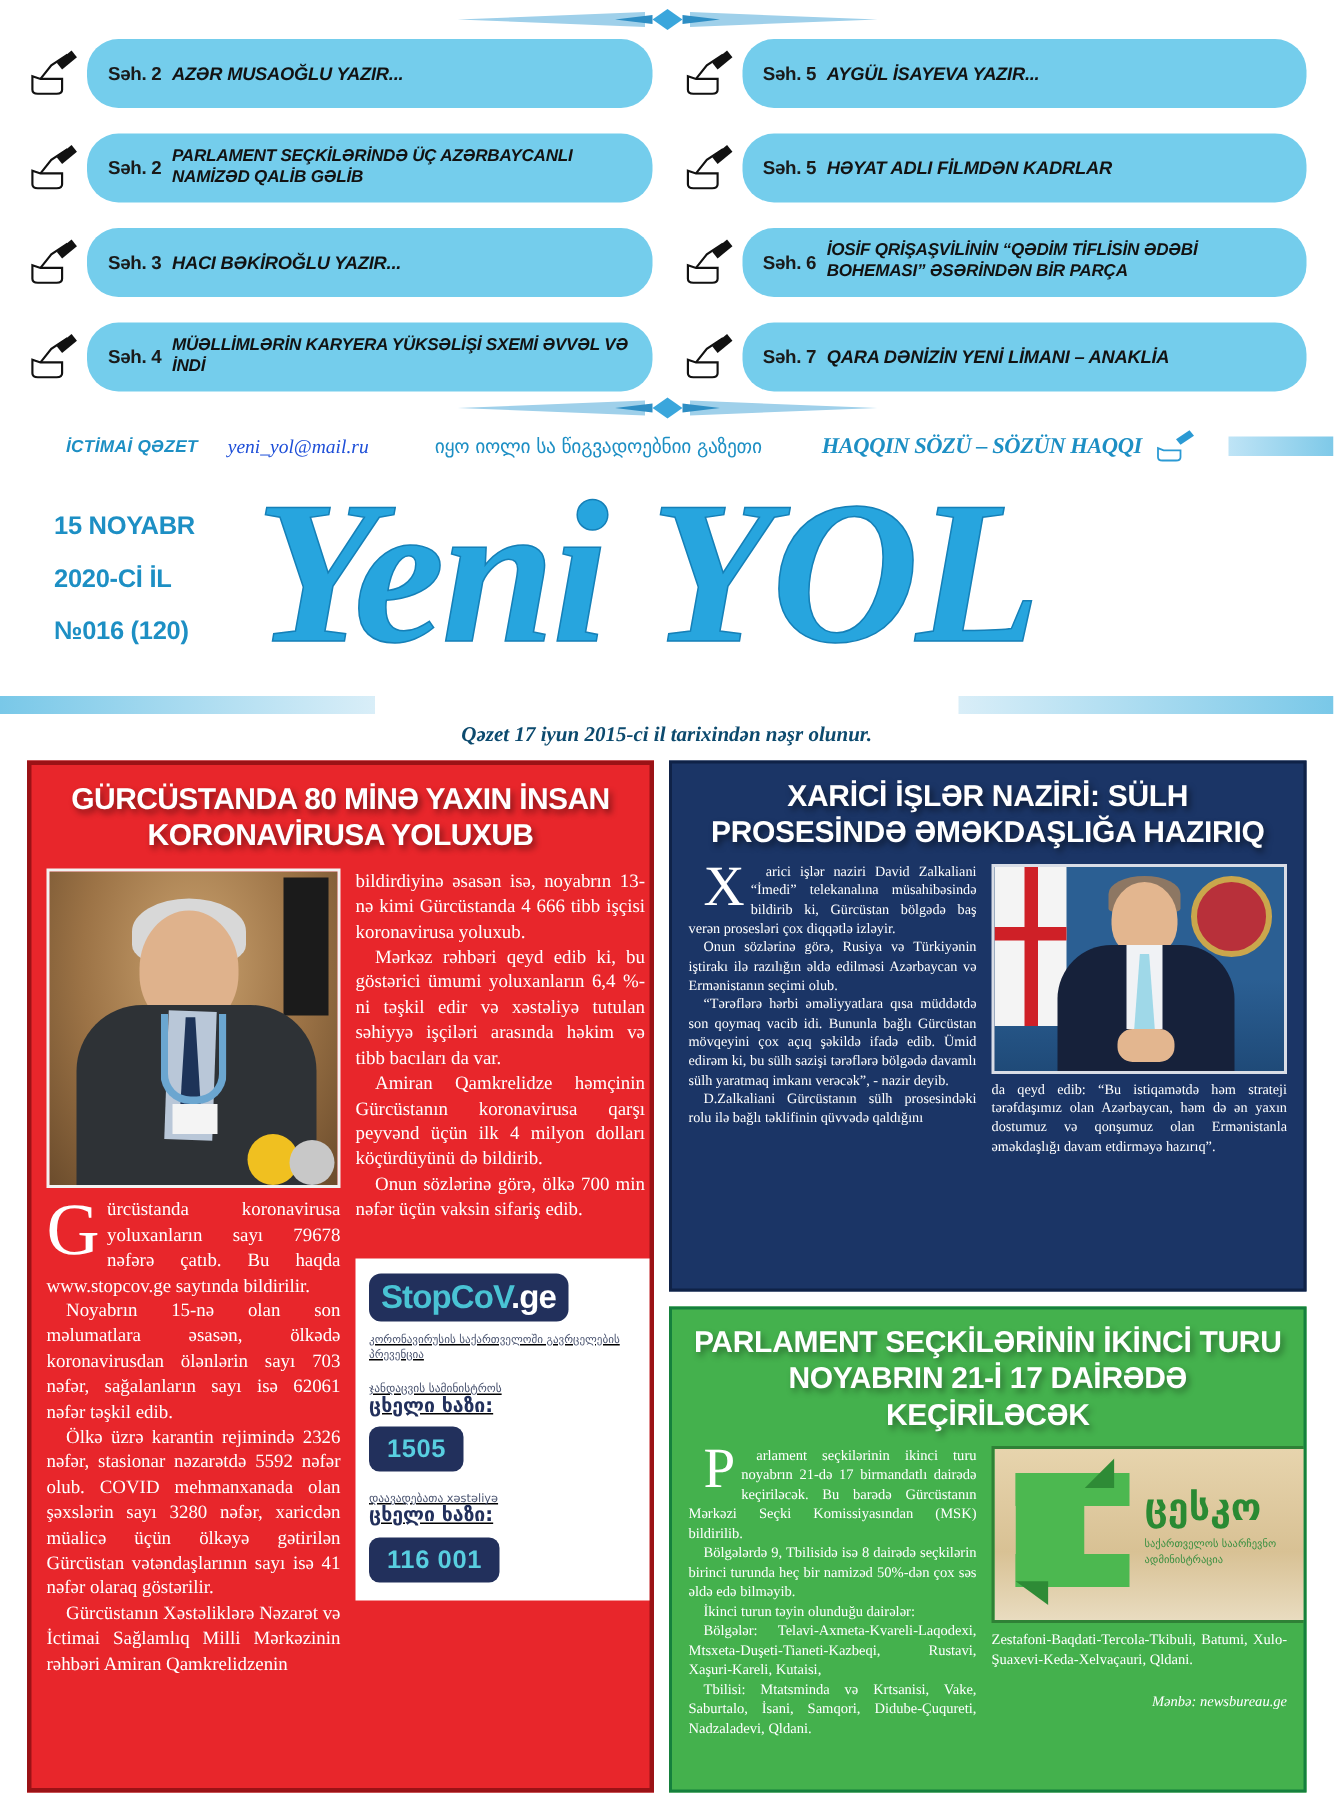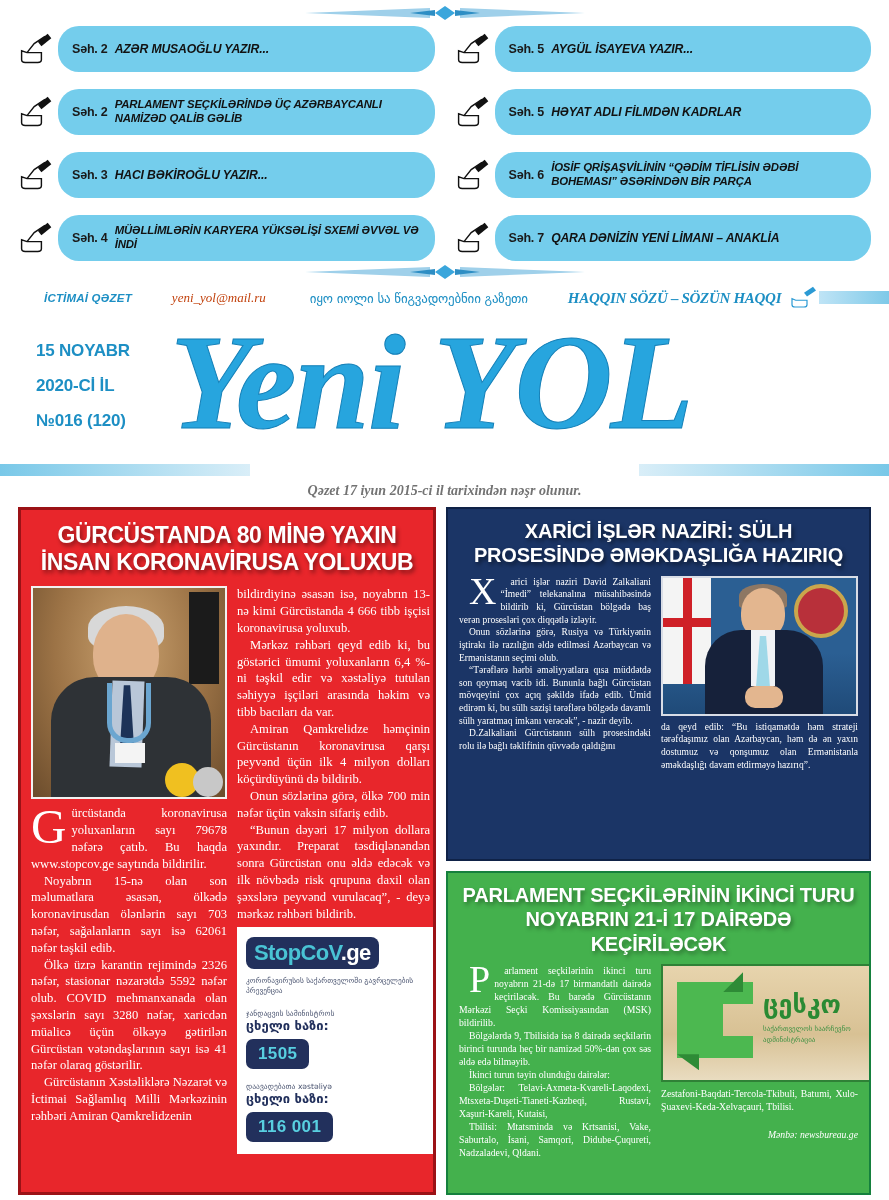--- a/index.html
+++ b/index.html
@@ -53,22 +53,22 @@
   }
   .mast-info .band-right {
     position:absolute; right:0; top:6px; width: 70px; height: 13px;
     background: linear-gradient(to right, #bfe4f6, #7ec9e8);
   }
   .ictimai {
     font-size: 11.5px; font-weight: 800; font-style: italic;
     color: #1d8fc4; letter-spacing: 0.2px;
   }
   .mail {
-    font-size: 13px; font-style: italic; color:#c2410c;
-    font-family: "Liberation Serif", serif; margin-left: 40px;
+    font-size: 13px; font-style: italic; color:#1d4ed8;
+    font-family: "Liberation Serif", serif; margin-left: 20px;
   }
   .geo-line {
     font-size: 13px; color:#1d8fc4; margin-left: 44px;
     font-family: "DejaVu Sans", sans-serif; letter-spacing: -0.2px;
   }
   .slogan {
     font-size: 15px; font-weight: 800; font-style: italic;
     color:#1d8fc4; margin-left: 40px;
     font-family: "Liberation Serif", serif; letter-spacing: -0.3px;
   }
@@ -102,39 +102,39 @@
   .mast-rule .barL {
     position:absolute; left:0; top:3px; width: 250px; height: 12px;
     background: linear-gradient(to right, #79c8e8, #d9eef8);
   }
   .mast-rule .barR {
     position:absolute; right:0; top:3px; width: 250px; height: 12px;
     background: linear-gradient(to left, #79c8e8, #d9eef8);
   }
   .mast-sub {
     text-align:center; font-family:"Liberation Serif", serif;
-    font-style: italic; font-size: 14px; color:#737373;
+    font-style: italic; font-size: 14px; color:#0c4a6e;
     padding: 4px 0 8px 0; font-weight: 600;
   }
 
   
   .content {
     display:flex; gap: 10px; padding: 0 18px;
   }
   .col-left { width: 418px; }
   .col-right { width: 425px; }
 
   
   .art-red {
     background: #e8262b; border: 3px solid #9b1216;
     padding: 10px 10px 8px 10px; height: 688px; position: relative;
     overflow: hidden;
   }
   .art-red h1 {
-    color: #fff; font-size: 23px; font-weight: 800;
+    color: #fff; font-size: 20px; font-weight: 800;
     text-align:center; line-height: 1.18; letter-spacing: -0.4px;
     text-shadow: 2px 3px 4px rgba(0,0,0,0.45);
     padding: 2px 2px 10px 2px;
   }
   .red-cols { display:flex; gap: 10px; }
   .red-cA { width: 196px; }
   .red-cB { width: 193px; }
   .photo1 {
     width: 196px; height: 213px; border: 2px solid #f2f2f2;
     background:
@@ -190,22 +190,23 @@
   .body-red p.noind { text-indent: 0; }
   .dropcap {
     float:left; font-family:"Liberation Serif", serif;
     font-size: 49px; line-height: 0.80; font-weight: 400;
     color:#ffffff; padding: 2px 5px 0 0;
   }
   .body-red.topB { margin-top: 0; }
 
   
   .stopcov {
-    margin-top: 4px; background:#ffffff; width: 199px;
+    margin-top: 24px; background:#ffffff; width: 199px;
     padding: 10px 9px 12px 9px;
+    text-decoration: underline;
   }
   .sc-logo {
     background: #22305c; border-radius: 8px; padding: 5px 8px;
     display:inline-block; font-size: 22px; font-weight: 800;
     letter-spacing: -0.6px; line-height: 1;
   }
   .sc-logo .a { color:#49c3d4; }
   .sc-logo .b { color:#ffffff; }
   .sc-sub {
     font-size: 7.4px; color:#4a5470; line-height:1.38; margin-top: 7px;
@@ -554,21 +555,20 @@
             <p>Gürcüstanın Xəstəliklərə Nəzarət və İctimai Sağlamlıq Milli Mərkəzinin rəhbəri Amiran Qamkrelidzenin</p>
           </div>
         </div>
 
         <div class="red-cB">
           <div class="body-red topB">
             <p class="noind">bildirdiyinə əsasən isə, noyabrın 13-nə kimi Gürcüstanda 4 666 tibb işçisi koronavirusa yoluxub.</p>
             <p>Mərkəz rəhbəri qeyd edib ki, bu göstərici ümumi yoluxanların 6,4 %-ni təşkil edir və xəstəliyə tutulan səhiyyə işçiləri arasında həkim və tibb bacıları da var.</p>
             <p>Amiran Qamkrelidze həmçinin Gürcüstanın koronavirusa qarşı peyvənd üçün ilk 4 milyon dolları köçürdüyünü də bildirib.</p>
             <p>Onun sözlərinə görə, ölkə 700 min nəfər üçün vaksin sifariş edib.</p>
-            <p>“Bunun dəyəri 17 milyon dollara yaxındır. Preparat təsdiqlənəndən sonra Gürcüstan onu əldə edəcək və ilk növbədə risk qrupuna daxil olan şəxslərə peyvənd vurulacaq”, - deyə mərkəz rəhbəri bildirib.</p>
           </div>
 
           <div class="stopcov">
             <div class="sc-logo">
               <span class="a">StopCoV</span><span class="b">.ge</span>
             </div>
             <div class="sc-sub">კორონავირუსის საქართველოში გავრცელების პრევენცია</div>
             <div class="sc-label">ჯანდაცვის სამინისტროს</div>
             <div class="sc-big">ცხელი ხაზი:</div>
             <div class="sc-num">1505</div>
@@ -634,21 +634,21 @@
           <div class="ge-logo">
             <span class="mark-a"></span>
             <span class="mark-b"></span>
             <span class="mark-c"></span>
             <span class="mark-d"></span>
             <span class="mark-e"></span>
             <span class="gtext">ცესკო</span>
             <span class="gsub">საქართველოს საარჩევნო ადმინისტრაცია</span>
           </div>
           <div class="green-tail">
-            <p>Zestafoni-Baqdati-Tercola-Tkibuli, Batumi, Xulo-Şuaxevi-Keda-Xelvaçauri, Tbilisi.</p>
+            <p>Zestafoni-Baqdati-Tercola-Tkibuli, Batumi, Xulo-Şuaxevi-Keda-Xelvaçauri, Qldani.</p>
           </div>
           <div class="source">Mənbə: newsbureau.ge</div>
         </div>
       </div>
     </div>
 
   </div>
 </div>
 
 </body></html>

